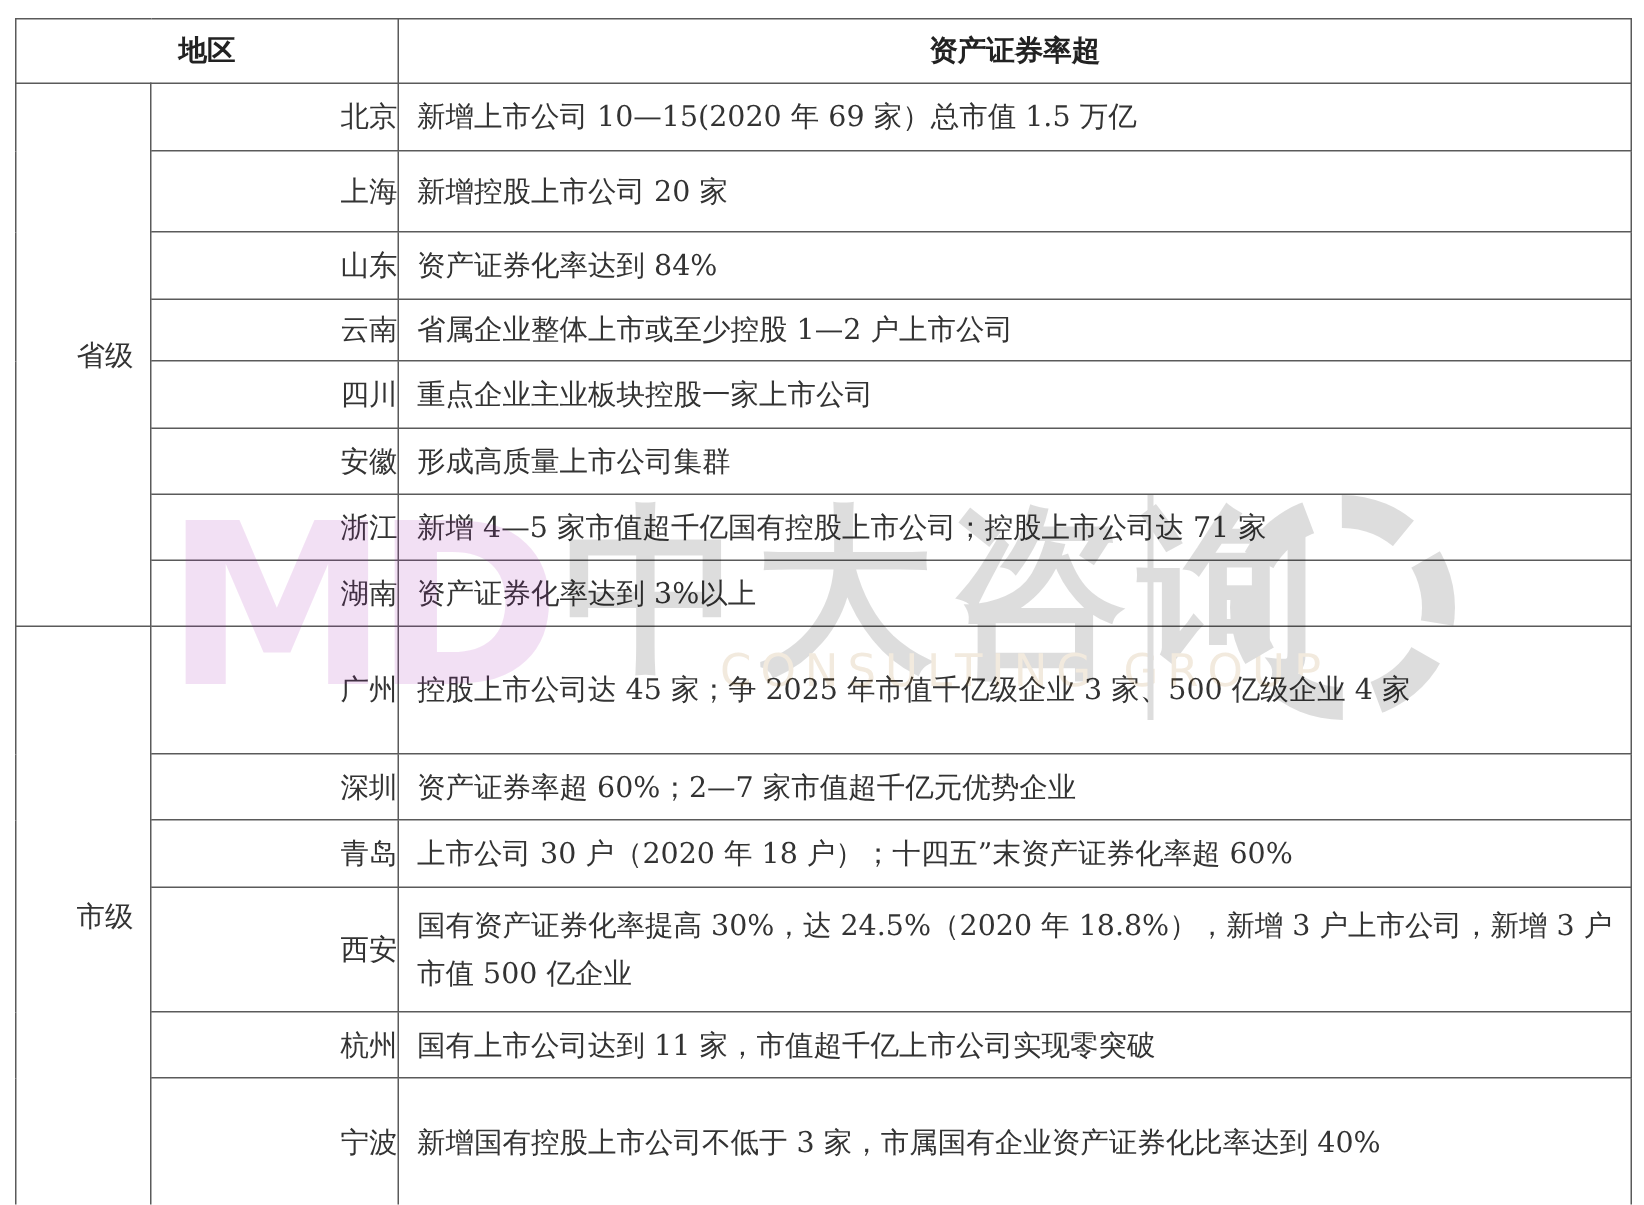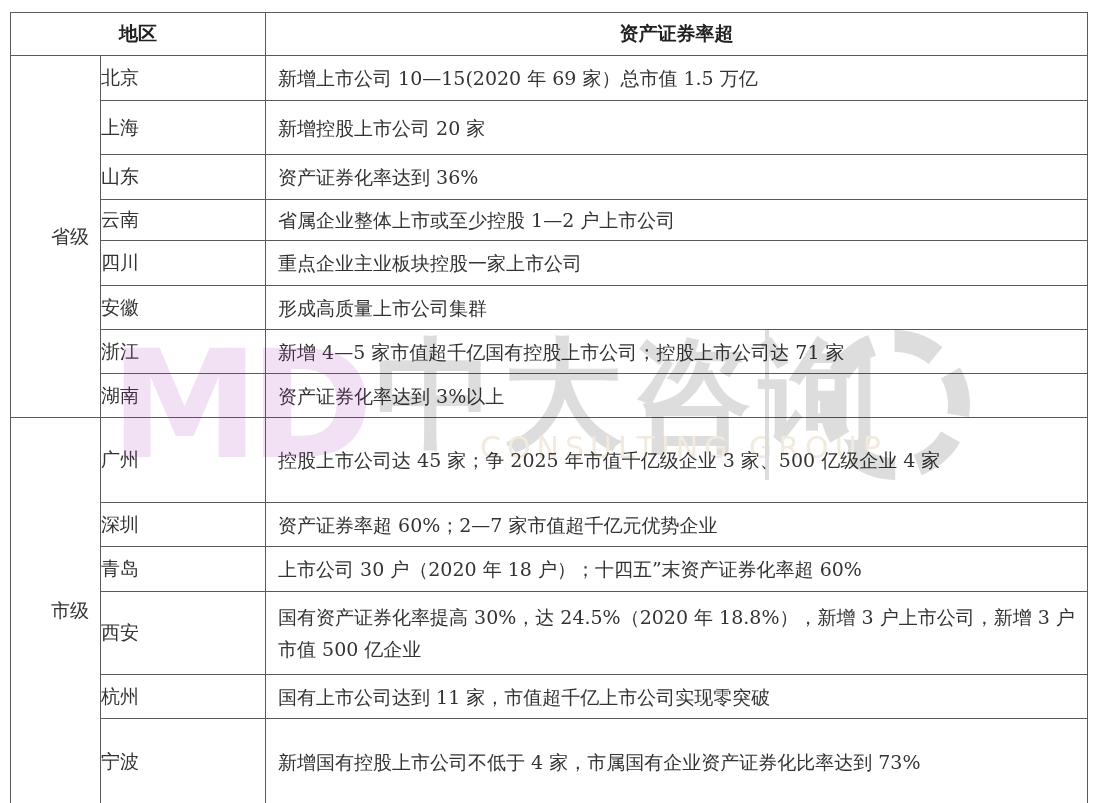--- a/index.html
+++ b/index.html
@@ -3,21 +3,21 @@
 <meta charset="utf-8">
 <style>
   html, body { margin: 0; padding: 0; background: #ffffff; }
   body { width: 1096px; height: 803px; position: relative; overflow: hidden;
          font-family: "DejaVu Serif", "Liberation Serif", serif; color: #333333; }
   .wrap { position: absolute; left: 10px; top: 12px; width: 1077px; }
   table { border-collapse: collapse; width: 1077px; table-layout: fixed; font-size: 19px; }
   td, th { border: 1.5px solid #5a5a5a; padding: 0; vertical-align: middle; }
   th { font-weight: bold; color: #222; height: 42px; font-size: 19px; }
   td.level { text-align: center; padding-left: 29px; }
-  td.region { text-align: left; }
+  td.region { text-align: right; }
   td.goal { text-align: left; padding: 4px 12px 4px 12px; line-height: 32px; }
   .watermark { position: absolute; left: 110px; top: 320px; width: 930px; height: 180px;
                pointer-events: none; opacity: 0.13; }
   .wm-md { position: absolute; left: 0; top: 10px; font-family: "DejaVu Sans", sans-serif;
            font-weight: bold; font-size: 150px; color: #a21caf; letter-spacing: -10px; line-height: 150px; }
   .wm-cn { position: absolute; left: 265px; top: 0; font-family: "DejaVu Sans", sans-serif;
            font-weight: bold; font-size: 120px; color: #000; line-height: 150px; letter-spacing: 8px; }
   .wm-en { position: absolute; left: 370px; top: 110px; font-family: "DejaVu Sans", sans-serif;
            font-size: 30px; color: #a16207; letter-spacing: 6px; }
   .wm-bar { position: absolute; left: 655px; top: 10px; width: 4px; height: 150px; background: #000; }
@@ -44,21 +44,21 @@
       <td rowspan="8" class="level">省级</td>
       <td class="region">北京</td>
       <td class="goal">新增上市公司 10—15(2020 年 69 家）总市值 1.5 万亿</td>
     </tr>
     <tr style="height:54px">
       <td class="region">上海</td>
       <td class="goal">新增控股上市公司 20 家</td>
     </tr>
     <tr style="height:45px">
       <td class="region">山东</td>
-      <td class="goal">资产证券化率达到 36%</td>
+      <td class="goal">资产证券化率达到 84%</td>
     </tr>
     <tr style="height:28px">
       <td class="region">云南</td>
       <td class="goal">省属企业整体上市或至少控股 1—2 户上市公司</td>
     </tr>
     <tr style="height:45px">
       <td class="region">四川</td>
       <td class="goal">重点企业主业板块控股一家上市公司</td>
     </tr>
     <tr style="height:44px">
@@ -90,21 +90,21 @@
     <tr style="height:83px">
       <td class="region">西安</td>
       <td class="goal">国有资产证券化率提高 30%，达 24.5%（2020 年 18.8%），新增 3 户上市公司，新增 3 户市值 500 亿企业</td>
     </tr>
     <tr style="height:44px">
       <td class="region">杭州</td>
       <td class="goal">国有上市公司达到 11 家，市值超千亿上市公司实现零突破</td>
     </tr>
     <tr style="height:86px">
       <td class="region">宁波</td>
-      <td class="goal">新增国有控股上市公司不低于 4 家，市属国有企业资产证券化比率达到 73%</td>
+      <td class="goal">新增国有控股上市公司不低于 3 家，市属国有企业资产证券化比率达到 40%</td>
     </tr>
   </tbody>
     </table>
 </div>
 
 <div class="watermark">
   <div class="wm-md">MD</div>
   <div class="wm-cn">中大咨询</div>
   <div class="wm-en">CONSULTING GROUP</div>
   <div class="wm-bar"></div>

